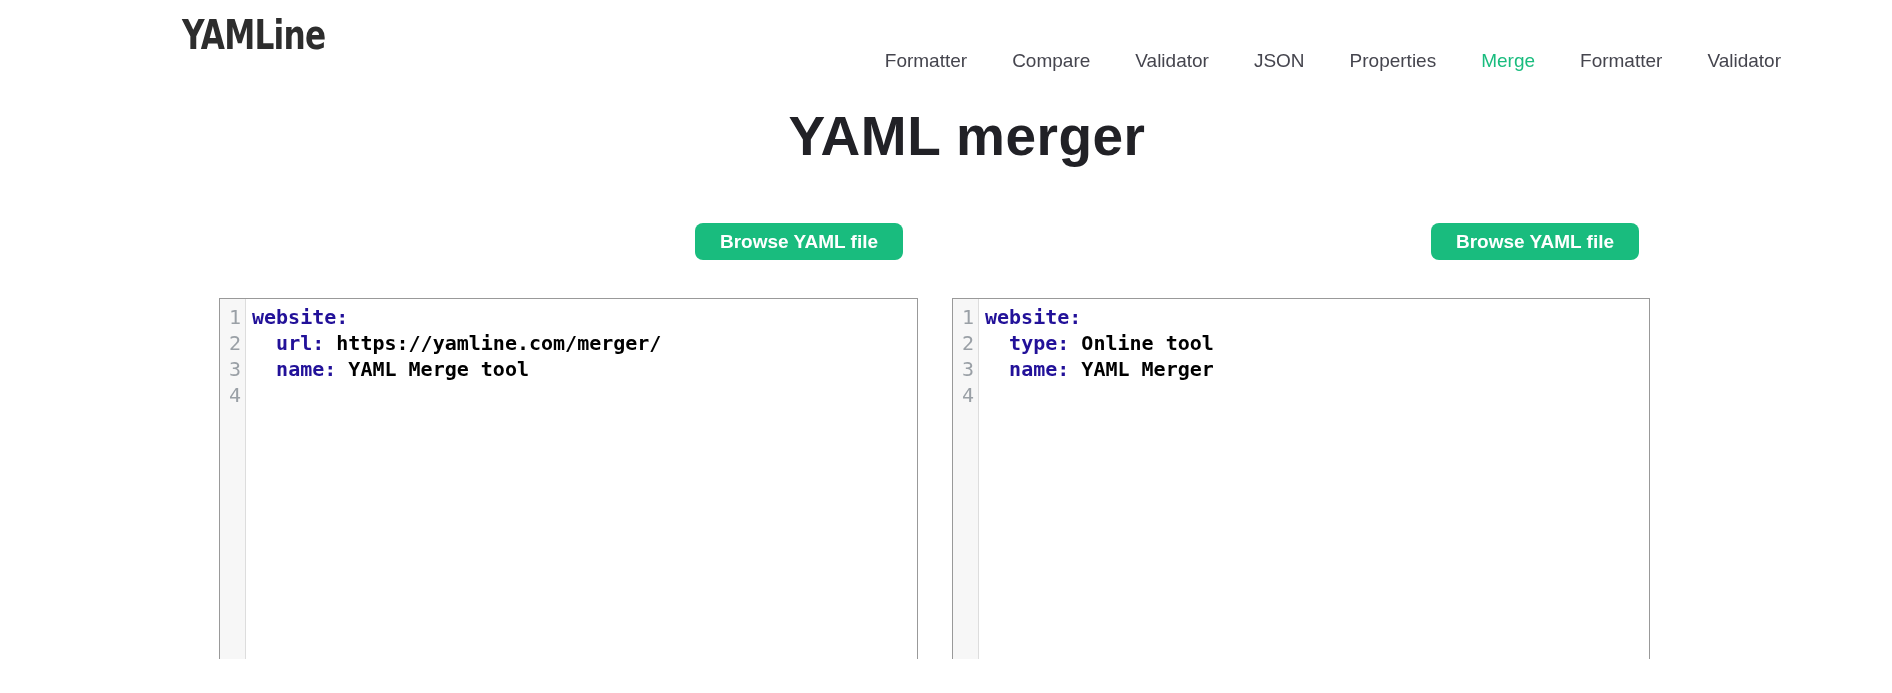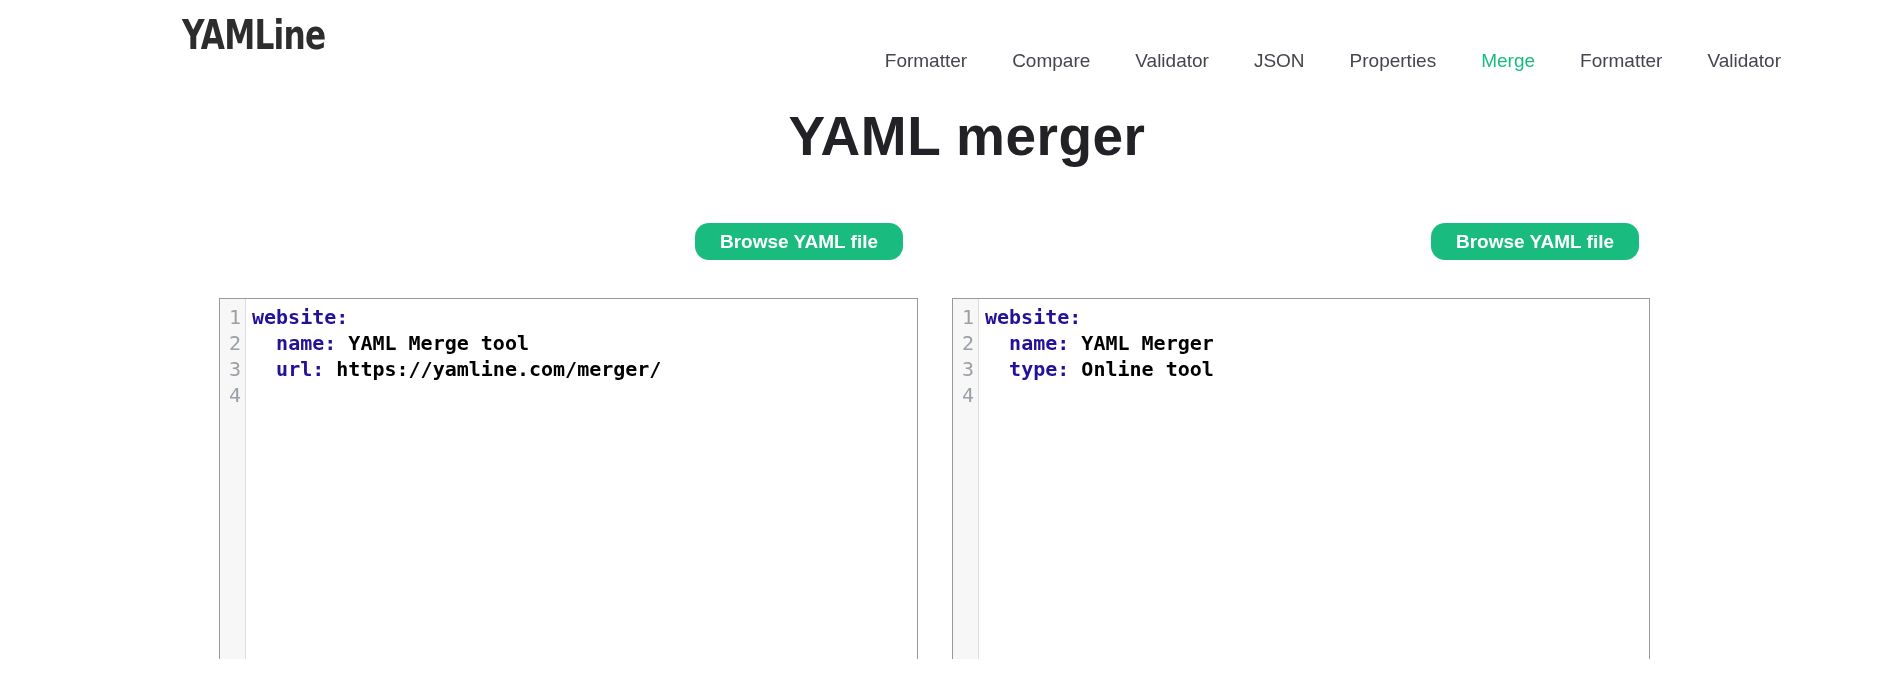--- a/index.html
+++ b/index.html
@@ -31,21 +31,21 @@
   .title{
     position:absolute;top:104px;left:0;width:100%;
     margin:0;text-align:center;
     font-size:55px;font-weight:700;color:#212126;
     letter-spacing:0.5px;
   }
   
   .browse-btn{
     position:absolute;top:223px;width:208px;height:37px;
     background:var(--accent-green,#19bc7e);
-    color:#ffffff;border:none;border-radius:14px;
+    color:#ffffff;border:none;border-radius:8px;
     font-family:"Liberation Sans",sans-serif;
     font-size:19px;font-weight:700;cursor:pointer;
     display:flex;align-items:center;justify-content:center;
   }
   .browse-btn.left{left:695px;}
   .browse-btn.right{left:1431px;}
   
   .editor{
     position:absolute;top:298px;height:375px;
     background:#ffffff;border:1px solid #999999;
@@ -96,34 +96,34 @@
 
   <div class="editor left">
     <div class="gutter">
       <div class="ln">1</div>
       <div class="ln">2</div>
       <div class="ln">3</div>
       <div class="ln">4</div>
     </div>
     <div class="code">
       <div class="code-line"><span></span><span class="key">website:</span><span></span></div>
+      <div class="code-line"><span>  </span><span class="key">url:</span><span> https://yamline.com/merger/</span></div>
       <div class="code-line"><span>  </span><span class="key">name:</span><span> YAML Merge tool</span></div>
-      <div class="code-line"><span>  </span><span class="key">url:</span><span> https://yamline.com/merger/</span></div>
       <div class="code-line"><span></span><span class="key"></span><span></span></div>
     </div>
   </div>
 
   <div class="editor right">
     <div class="gutter">
       <div class="ln">1</div>
       <div class="ln">2</div>
       <div class="ln">3</div>
       <div class="ln">4</div>
     </div>
     <div class="code">
       <div class="code-line"><span></span><span class="key">website:</span><span></span></div>
+      <div class="code-line"><span>  </span><span class="key">type:</span><span> Online tool</span></div>
       <div class="code-line"><span>  </span><span class="key">name:</span><span> YAML Merger</span></div>
-      <div class="code-line"><span>  </span><span class="key">type:</span><span> Online tool</span></div>
       <div class="code-line"><span></span><span class="key"></span><span></span></div>
     </div>
   </div>
 
 </div>
 
 </body></html>

